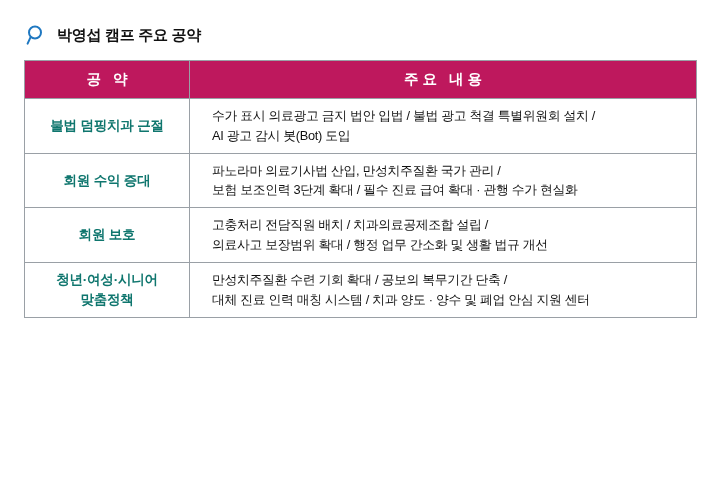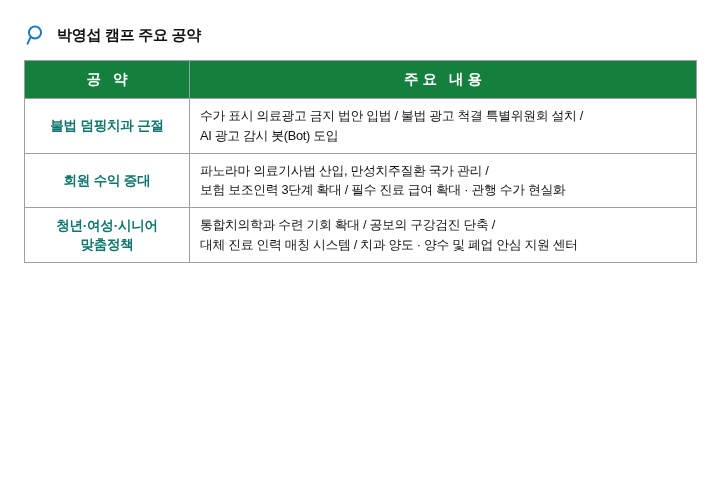--- a/index.html
+++ b/index.html
@@ -47,21 +47,21 @@
   .tbl {
     margin-top: 8px;
     width: 672px;
     border-collapse: collapse;
     table-layout: fixed;
     border: 1px solid #9aa0a6;
   }
   .tbl col.c1 { width: 165px; }
   .tbl col.c2 { width: 507px; }
   .tbl th {
-    background: #15803d;
+    background: #be185d;
     color: #ffffff;
     font-size: 14.5px;
     font-weight: bold;
     letter-spacing: 4px;
     text-indent: 4px;
     padding: 7px 0 8px 0;
     border: 1px solid #9aa0a6;
     text-align: center;
     height: 22px;
   }
@@ -79,21 +79,21 @@
     line-height: 1.45;
     padding: 6px 8px;
   }
   .tbl td.desc {
     font-size: 12.8px;
     color: #111111;
     letter-spacing: -0.3px;
     line-height: 1.55;
     padding: 7px 8px 7px 10px;
   }
-  .desc-line { display: block; white-space: nowrap; }
+  .desc-line { display: block; white-space: nowrap; margin-left: 12px; }
   .cat-line { display: block; white-space: nowrap; }
 </style>
 </head>
 <body>
 
 <div class="page">
 
   <div class="title-row">
     <span class="title-icon">
       <svg width="22" height="22" viewBox="0 0 22 22" aria-hidden="true">
@@ -129,24 +129,33 @@
         <td class="cat">
           <span class="cat-line">회원 수익 증대</span>
         </td>
         <td class="desc">
           <span class="desc-line">파노라마 의료기사법 산입, 만성치주질환 국가 관리 /</span>
           <span class="desc-line">보험 보조인력 3단계 확대 / 필수 진료 급여 확대 · 관행 수가 현실화</span>
         </td>
       </tr>
       <tr>
         <td class="cat">
+          <span class="cat-line">회원 보호</span>
+        </td>
+        <td class="desc">
+          <span class="desc-line">고충처리 전담직원 배치 / 치과의료공제조합 설립 /</span>
+          <span class="desc-line">의료사고 보장범위 확대 / 행정 업무 간소화 및 생활 법규 개선</span>
+        </td>
+      </tr>
+      <tr>
+        <td class="cat">
           <span class="cat-line">청년·여성·시니어</span>
           <span class="cat-line">맞춤정책</span>
         </td>
         <td class="desc">
-          <span class="desc-line">통합치의학과 수련 기회 확대 / 공보의 구강검진 단축 /</span>
+          <span class="desc-line">만성치주질환 수련 기회 확대 / 공보의 복무기간 단축 /</span>
           <span class="desc-line">대체 진료 인력 매칭 시스템 / 치과 양도 · 양수 및 폐업 안심 지원 센터</span>
         </td>
       </tr>
     </tbody>
   </table>
 
 </div>
 
 </body></html>

